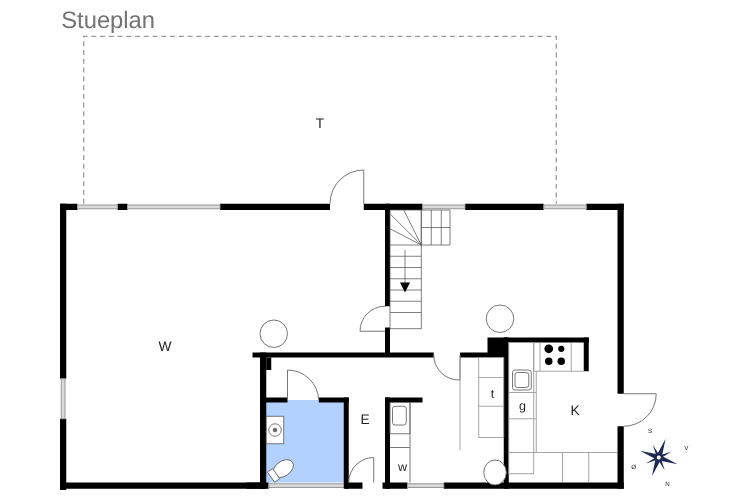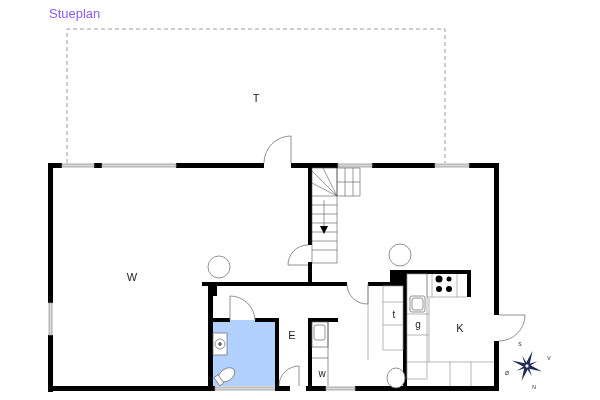--- a/index.html
+++ b/index.html
@@ -1,17 +1,17 @@
 <!DOCTYPE html>
 <html><head>
 <meta charset="utf-8">
 <style>
   html, body { margin:0; padding:0; background:#ffffff; }
   body { width:600px; height:400px; position:relative; overflow:hidden; font-family:"Liberation Sans", sans-serif; }
-  #plan-title { position:absolute; left:49px; top:6px; font-size:13px; color:#8b5cf6; }
+  #plan-title { position:absolute; left:49px; top:6px; font-size:19px; color:#737373; }
   svg { position:absolute; left:0; top:0; }
   .lbl { font-family:"Liberation Sans", sans-serif; fill:#222; }
 </style>
 </head>
 <body>
 
 <div id="plan-title">Stueplan</div>
 
 <svg width="600" height="400" viewBox="0 0 600 400">
 

